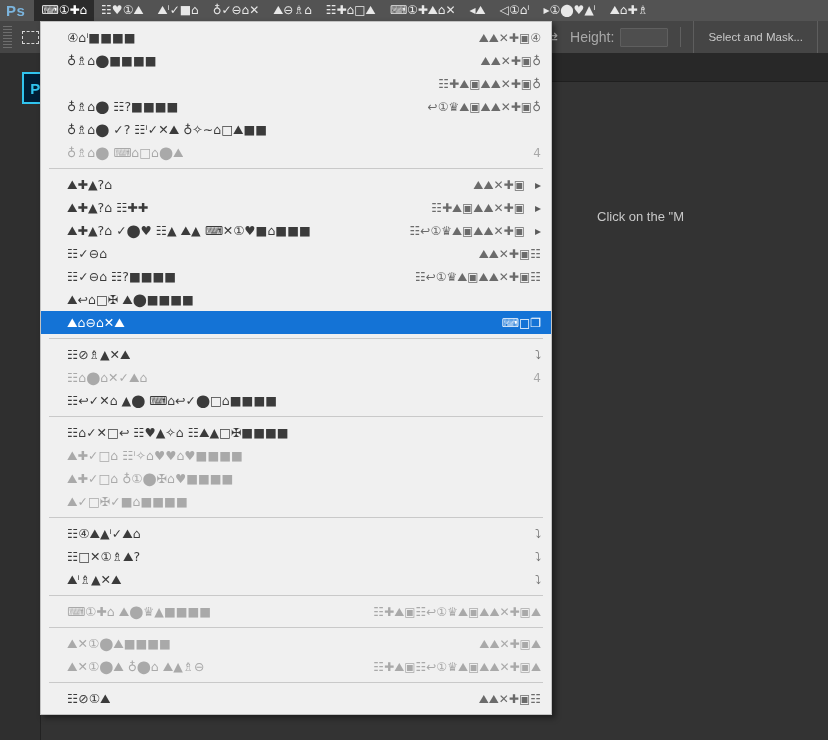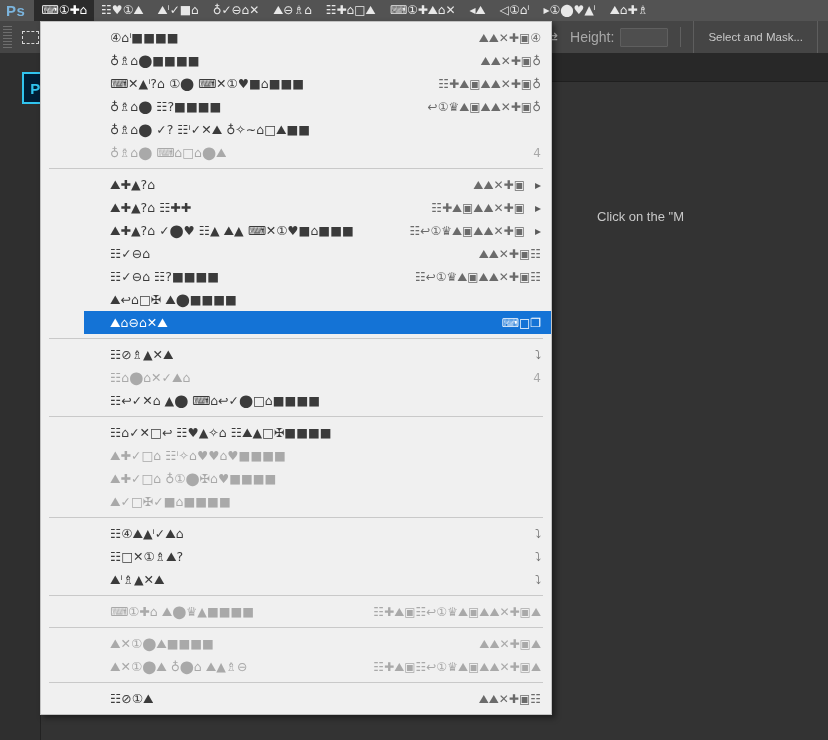--- a/index.html
+++ b/index.html
@@ -108,21 +108,21 @@
   
   .menu{
     position:absolute;left:40px;top:21px;
     width:510px;
     background:#f0f0f0;
     border:1px solid #c2c2c2;
     box-shadow:3px 3px 6px rgba(0,0,0,.45);
     padding:4px 0 4px 0;
     box-sizing:content-box;
   }
-  .menu-group{padding:0;margin-left:43px;}
+  .menu-group{padding:0;}
   .menu-sep{
     height:0;border-top:1px solid #c9c9c9;
     margin:4px 8px 4px 8px;
   }
   .menu-item{
     display:flex;align-items:center;
     height:23px;
     padding:0 10px 0 26px;
     font-family:"DejaVu Sans", sans-serif;
     font-size:12.5px;
@@ -197,21 +197,20 @@
           <span class="label">④⌂ⁱ■■■■</span>
           <span class="spacer"></span>
           <span class="shortcut">⛰⛰✕✚▣④</span>
         </div>
         <div class="menu-item">
           <span class="label">♁♗⌂⬤■■■■</span>
           <span class="spacer"></span>
           <span class="shortcut">⛰⛰✕✚▣♁</span>
         </div>
         <div class="menu-item">
-          <span class="label">⌨✕▲ⁱ?⌂ ①⬤ ⌨✕①♥■⌂■■■</span>
           <span class="spacer"></span>
           <span class="shortcut">☷✚⛰▣⛰⛰✕✚▣♁</span>
         </div>
         <div class="menu-item">
           <span class="label">♁♗⌂⬤ ☷?■■■■</span>
           <span class="spacer"></span>
           <span class="shortcut">↩①♛⛰▣⛰⛰✕✚▣♁</span>
         </div>
         <div class="menu-item">
           <span class="label">♁♗⌂⬤ ✓? ☷ⁱ✓✕⛰ ♁✧∼⌂□⛰■■</span>

